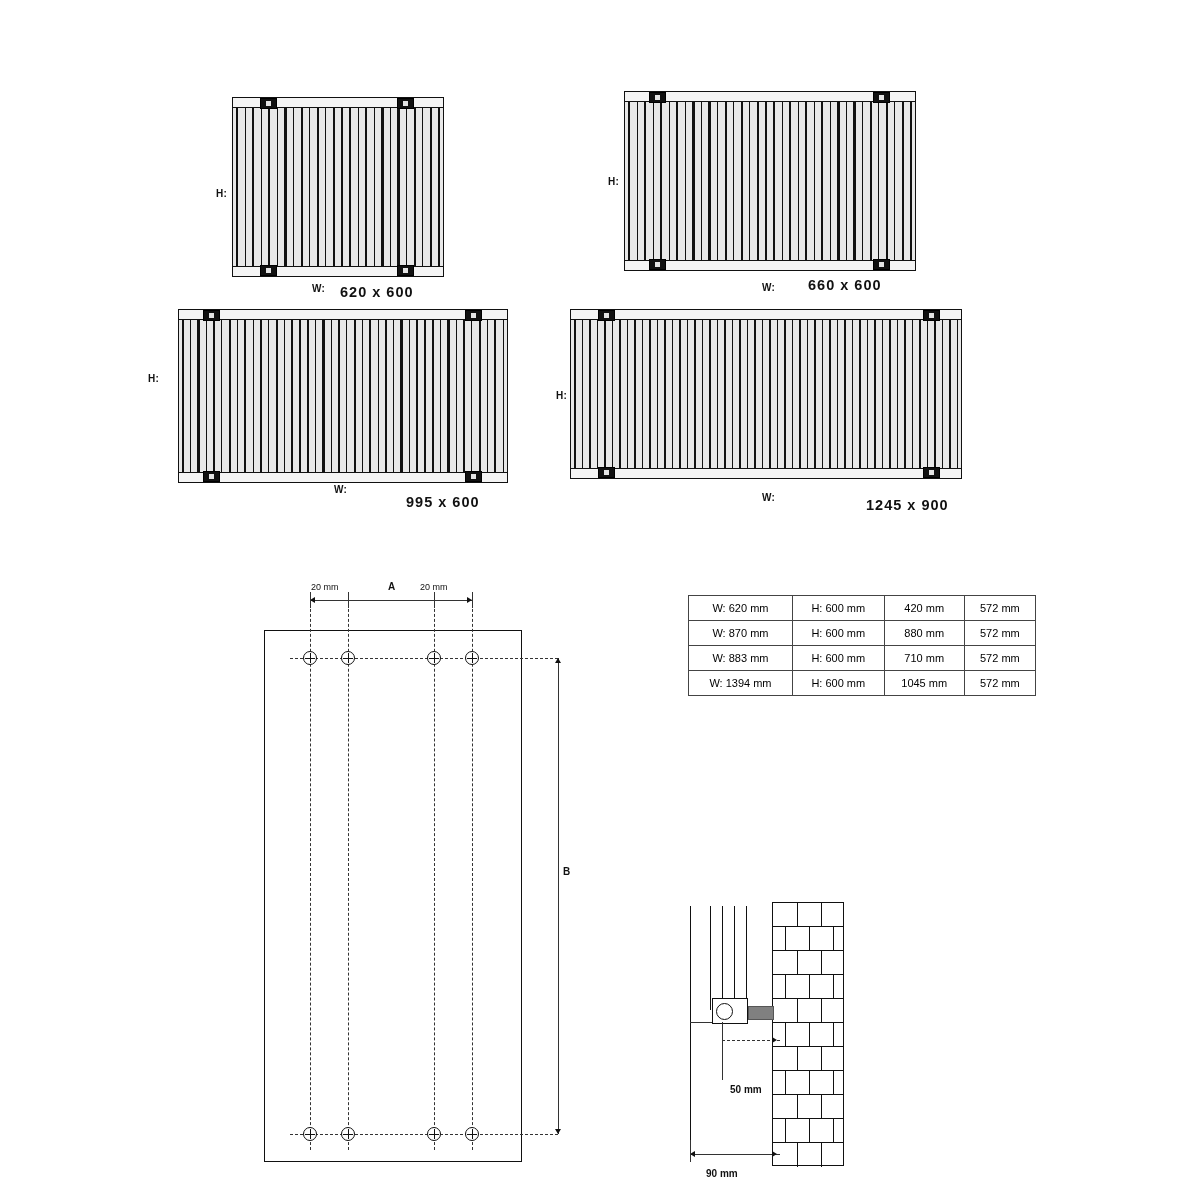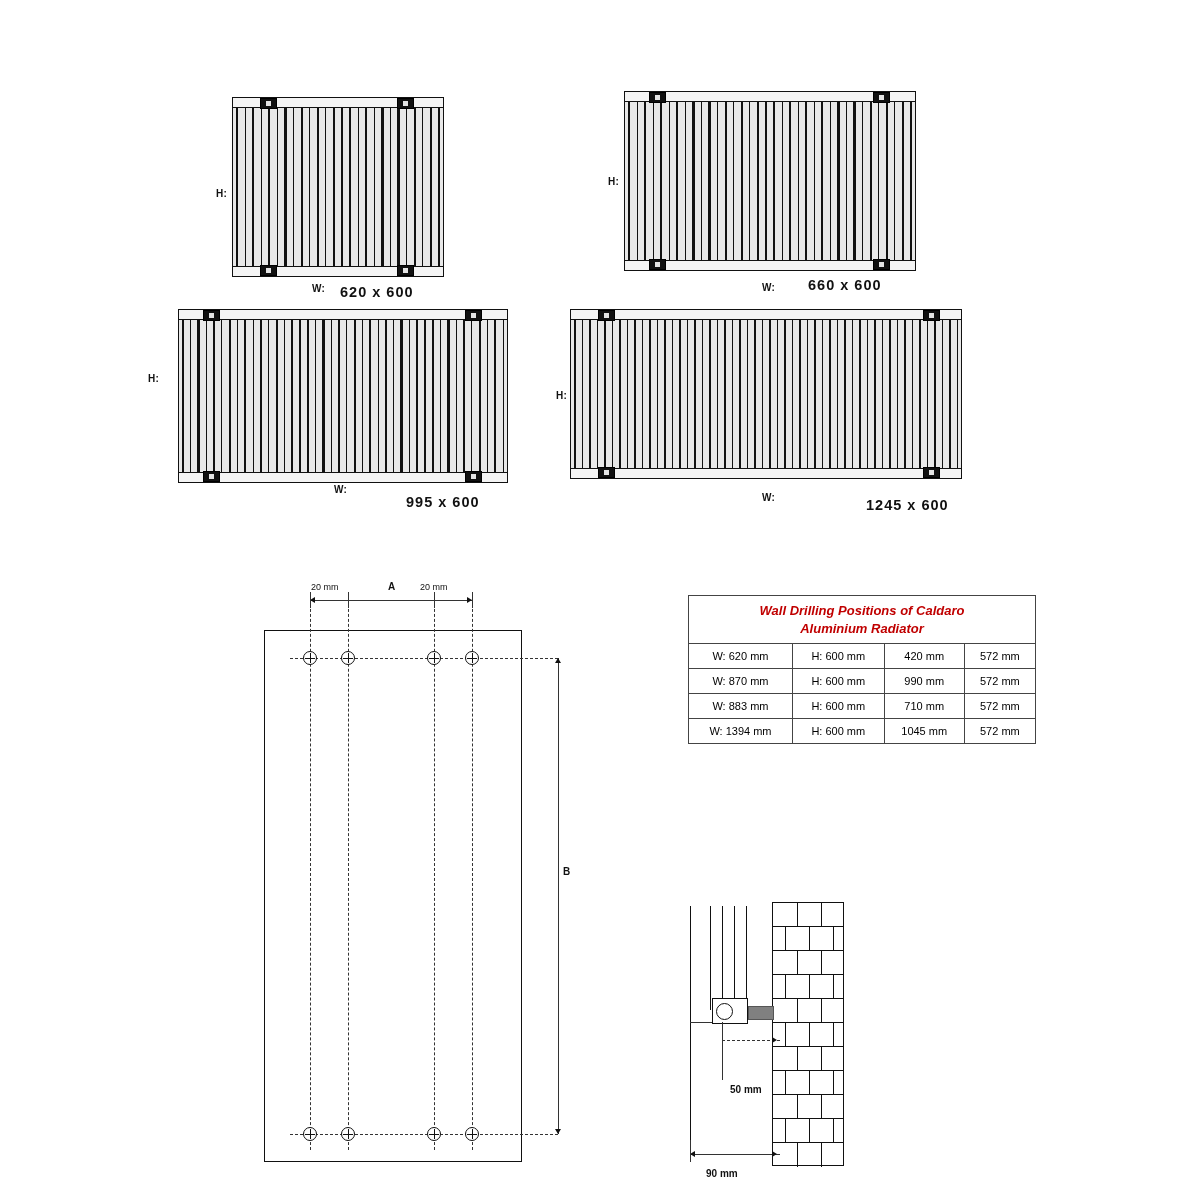--- a/index.html
+++ b/index.html
@@ -455,21 +455,21 @@
   </div>
   <div class="rail top"></div>
   <div class="rail bottom"></div>
   <div class="bracket" style="left:28px; top:0px;"></div>
   <div class="bracket" style="right:22px; top:0px;"></div>
   <div class="bracket" style="left:28px; bottom:0px;"></div>
   <div class="bracket" style="right:22px; bottom:0px;"></div>
 </div>
 <div class="lbl-h" style="left:556px; top:390px;">H:</div>
 <div class="lbl-w" style="left:762px; top:492px;">W:</div>
-<div class="size-label" style="left:866px; top:497px;">1245 x 600</div>
+<div class="size-label" style="left:866px; top:497px;">1245 x 900</div>
 
 <div class="plan-rect" style="left:264px; top:630px; width:258px; height:532px;"></div>
 
 <div class="dashdot-v" style="left:310px; top:594px; height:556px;"></div>
 <div class="dashdot-v" style="left:348px; top:594px; height:556px;"></div>
 <div class="dashdot-v" style="left:434px; top:594px; height:556px;"></div>
 <div class="dashdot-v" style="left:472px; top:594px; height:556px;"></div>
 
 <div class="dashdot-h" style="left:290px; top:658px; width:268px;"></div>
 <div class="dashdot-h" style="left:290px; top:1134px; width:268px;"></div>
@@ -497,36 +497,30 @@
 <div class="dim-text" style="left:420px; top:582px;">20 mm</div>
 
 <div class="solid-v" style="left:558px; top:658px; height:476px;"></div>
 <div class="arrow-head-u" style="left:555px; top:658px;"></div>
 <div class="arrow-head-d" style="left:555px; top:1129px;"></div>
 <div class="dim-text bold" style="left:563px; top:866px;">B</div>
 
 <div class="tbl-wrap">
   <table class="spec">
     <tbody>
-        <tr>
-      <td class="tbl-title" colspan="4">
-        <span>Wall Drilling Positions of Caldaro</span><br>
-        <span>Aluminium Radiator</span>
-      </td>
-    </tr>
     <tr>
       <td class="cell">W: 620 mm</td>
       <td class="cell">H: 600 mm</td>
       <td class="cell">420 mm</td>
       <td class="cell">572 mm</td>
     </tr>
     <tr>
       <td class="cell">W: 870 mm</td>
       <td class="cell">H: 600 mm</td>
-      <td class="cell">990 mm</td>
+      <td class="cell">880 mm</td>
       <td class="cell">572 mm</td>
     </tr>
     <tr>
       <td class="cell">W: 883 mm</td>
       <td class="cell">H: 600 mm</td>
       <td class="cell">710 mm</td>
       <td class="cell">572 mm</td>
     </tr>
     <tr>
       <td class="cell">W: 1394 mm</td>

